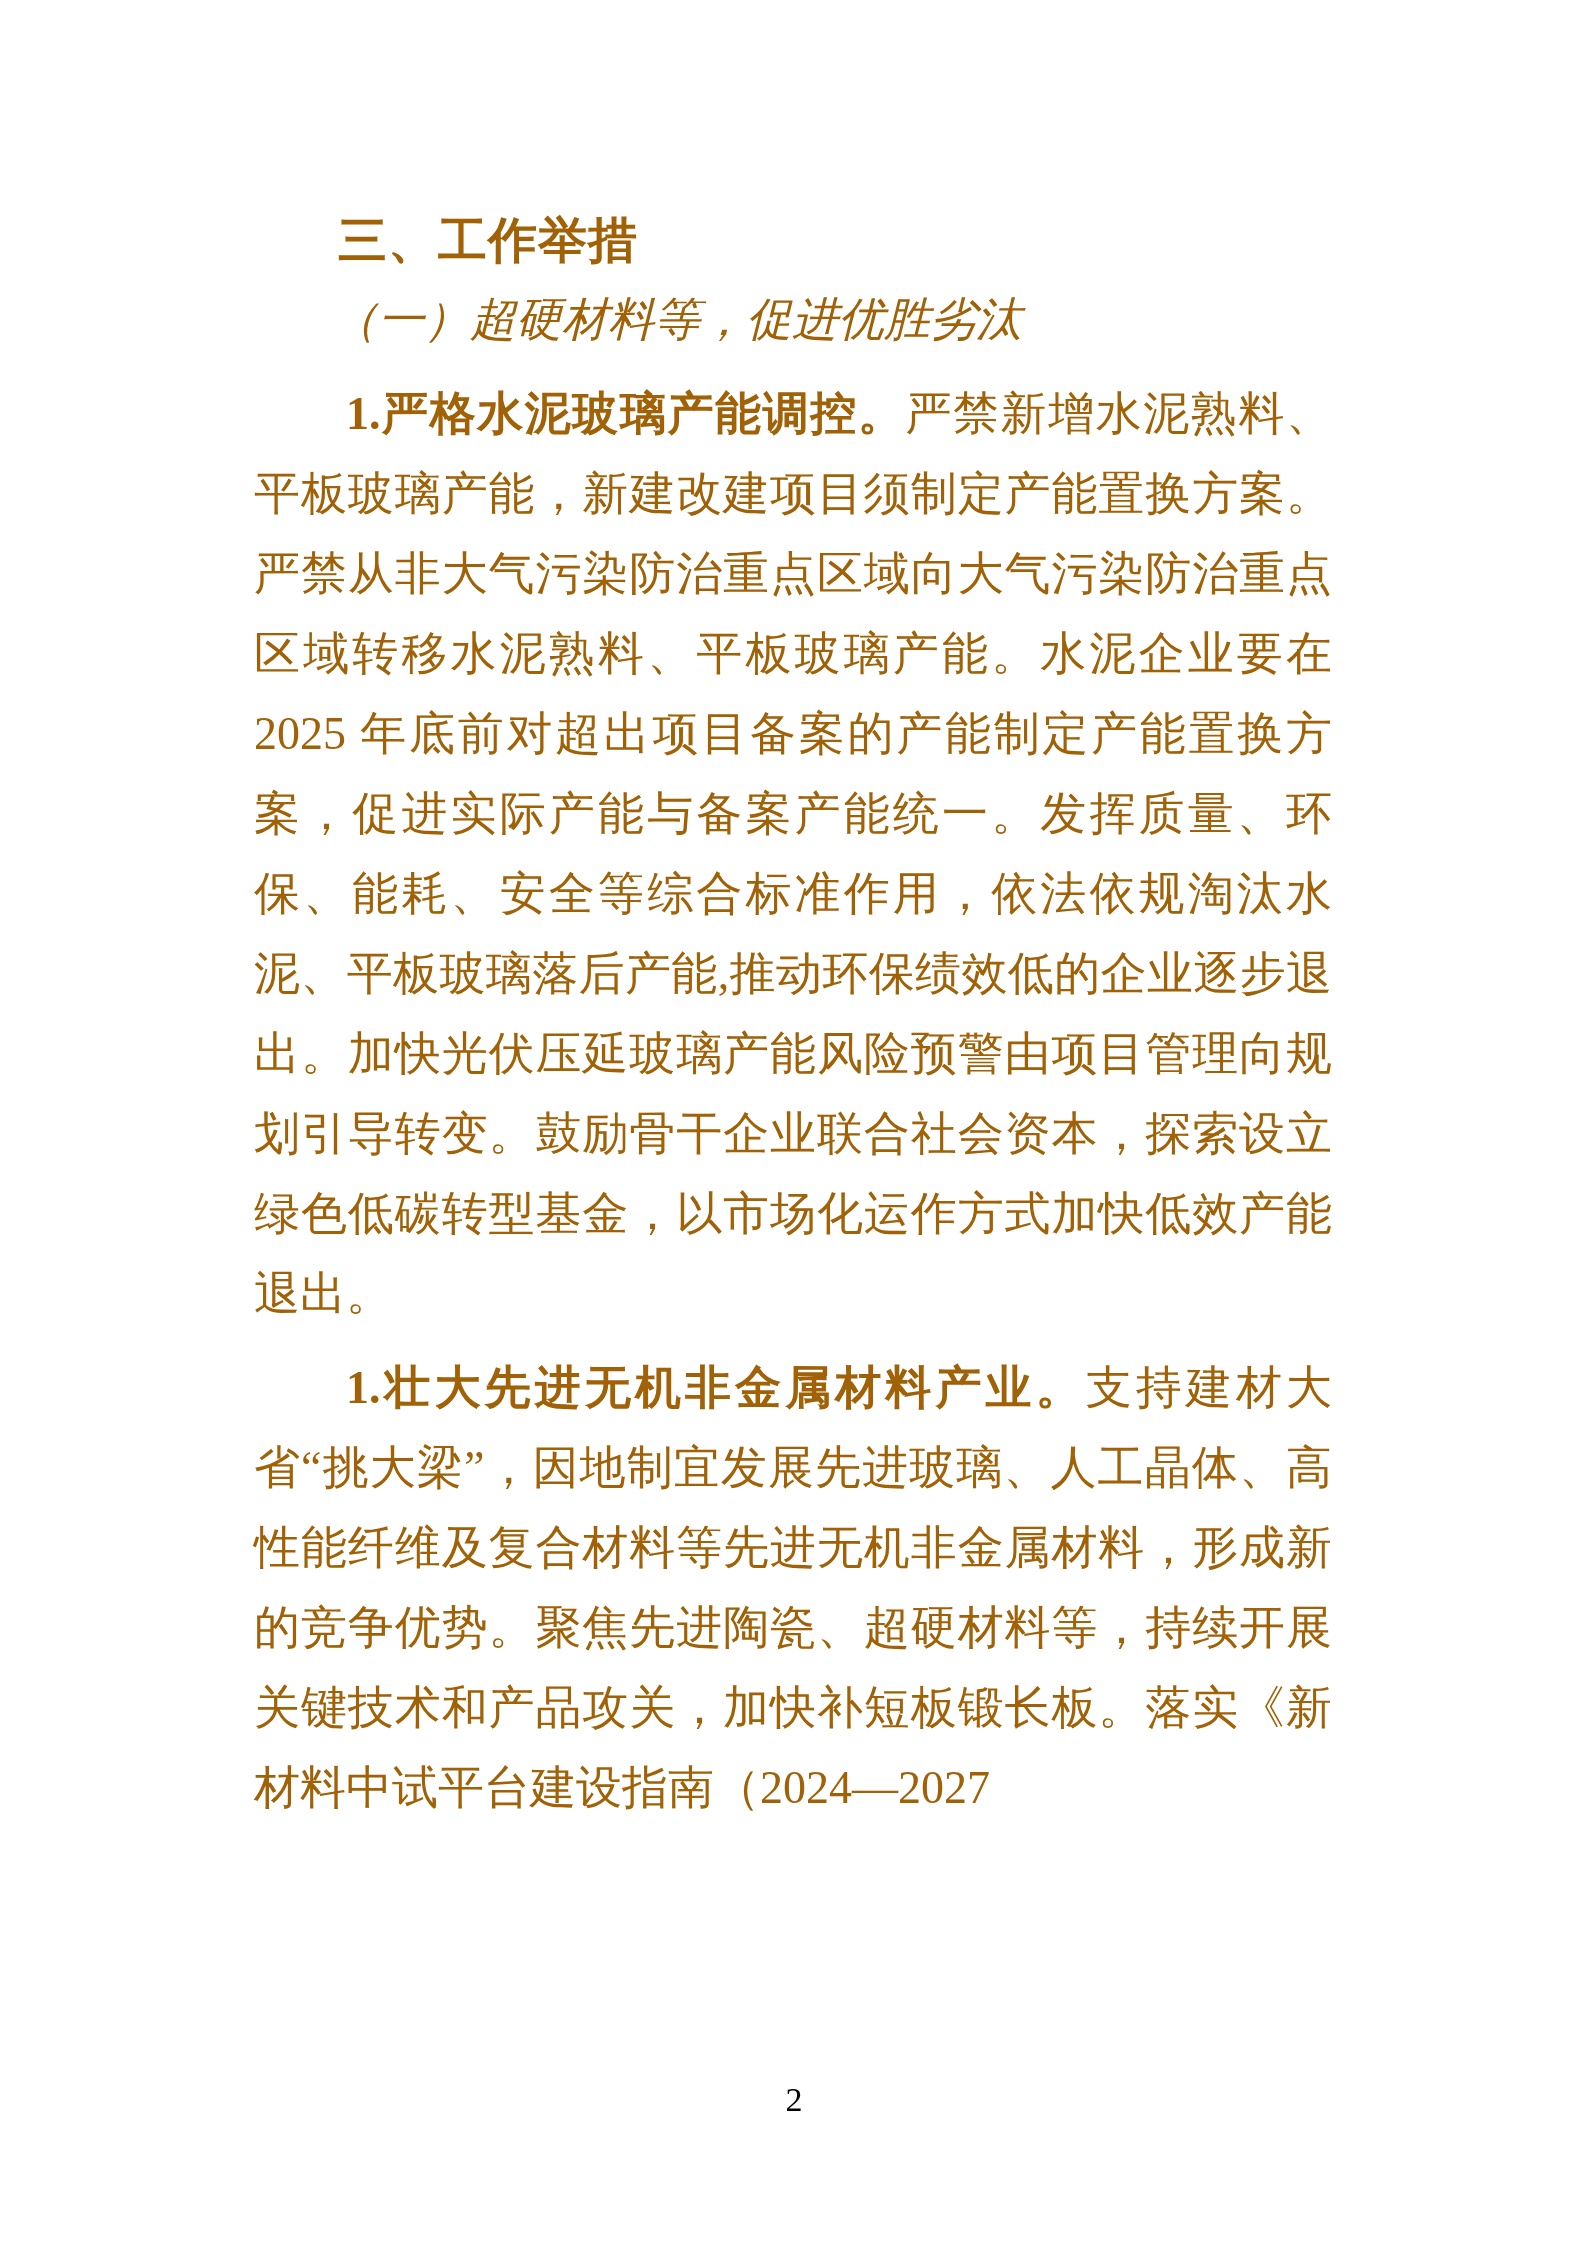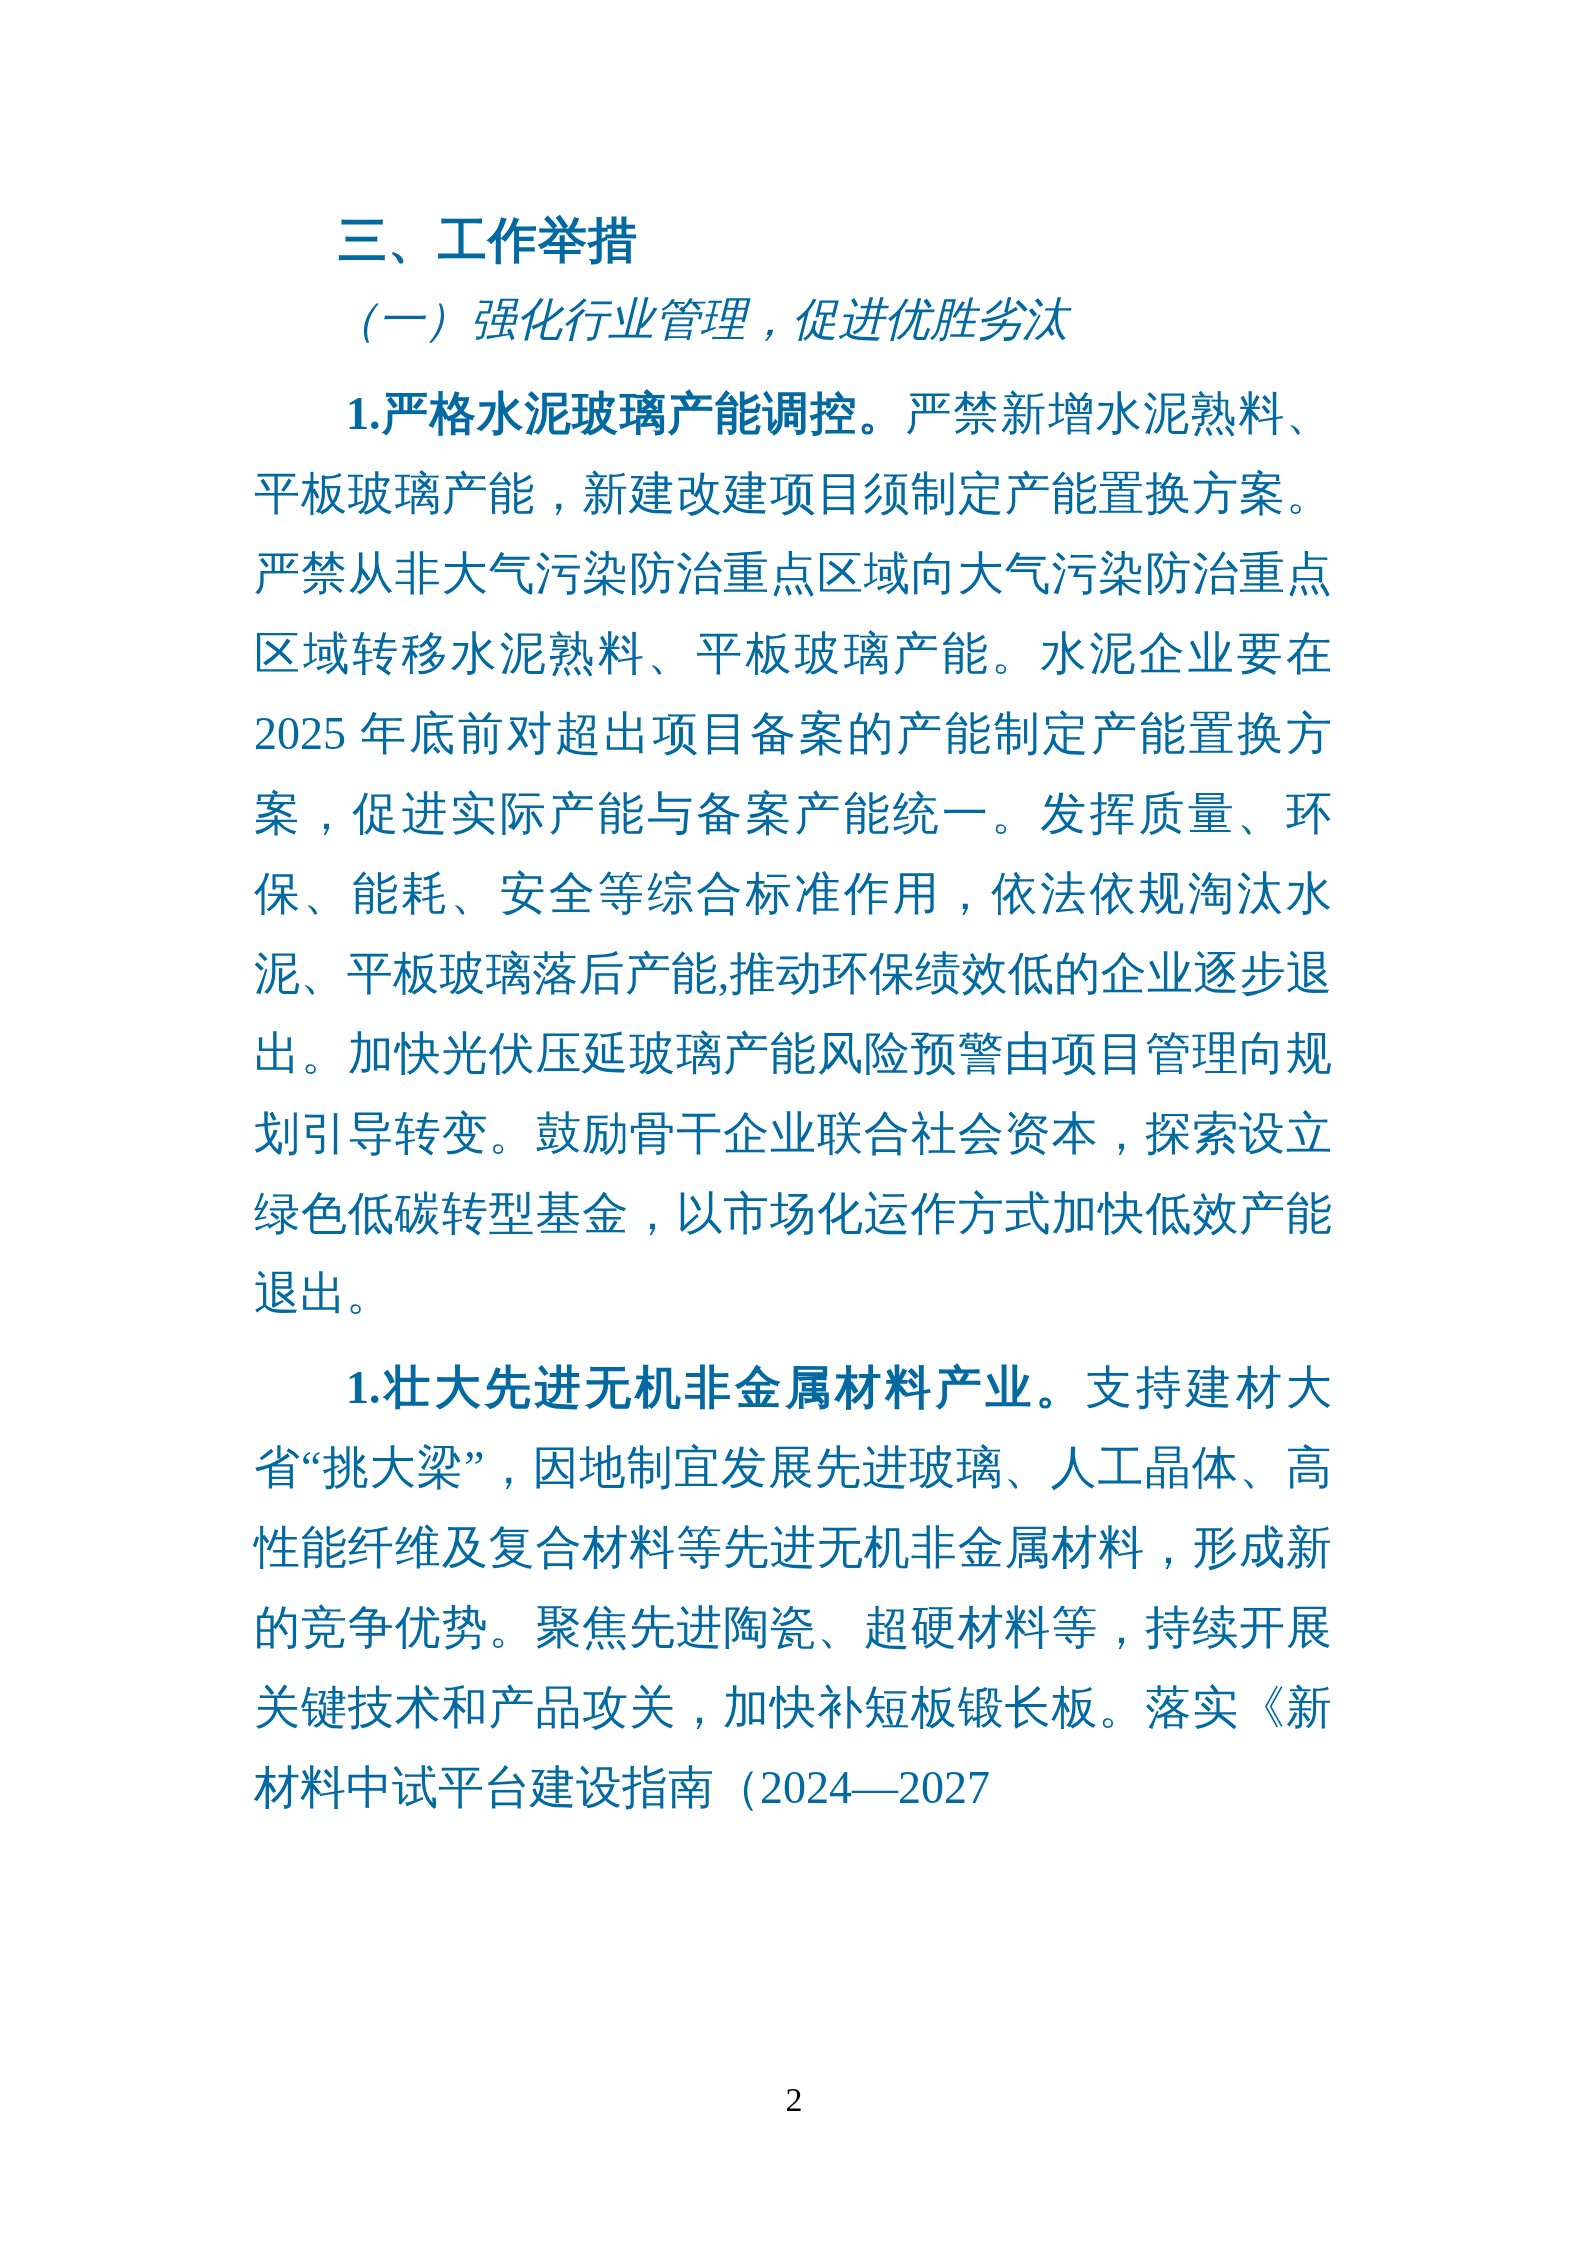--- a/index.html
+++ b/index.html
@@ -18,21 +18,21 @@
   .content {
     position: absolute;
     left: 240px;
     top: 200px;
     width: 1106px;
     font-family: "Liberation Serif", "DejaVu Serif", serif;
     font-size: 46px;
     line-height: 80px;
     text-align: justify;
     text-justify: inter-ideograph;
-    color: #0369a1;
+    color: #a16207;
   }
   .doc-heading {
     margin: 0;
     padding: 0;
     text-indent: 2em;
     font-family: "Liberation Sans", "DejaVu Sans", sans-serif;
     font-weight: 700;
     font-size: 49px;
     line-height: 80px;
     letter-spacing: 1px;
@@ -68,21 +68,21 @@
   }
 </style>
 </head>
 <body>
 
 <div class="page">
   <main class="content">
 
     <h1 class="doc-heading">三、工作举措</h1>
 
-    <h2 class="doc-subheading">（一）强化行业管理，促进优胜劣汰</h2>
+    <h2 class="doc-subheading">（一）超硬材料等，促进优胜劣汰</h2>
 
     <p class="doc-paragraph"><span class="lead">1.严格水泥玻璃产能调控。</span><span>严禁新增水泥熟料、平板玻璃产能，新建改建项目须制定产能置换方案。严禁从非大气污染防治重点区域向大气污染防治重点区域转移水泥熟料、平板玻璃产能。水泥企业要在 2025 年底前对超出项目备案的产能制定产能置换方案，促进实际产能与备案产能统一。发挥质量、环保、能耗、安全等综合标准作用，依法依规淘汰水泥、平板玻璃落后产能,推动环保绩效低的企业逐步退出。加快光伏压延玻璃产能风险预警由项目管理向规划引导转变。鼓励骨干企业联合社会资本，探索设立绿色低碳转型基金，以市场化运作方式加快低效产能退出。</span></p>
 
 
 
     <p class="doc-paragraph"><span class="lead">1.壮大先进无机非金属材料产业。</span><span>支持建材大省“挑大梁”，因地制宜发展先进玻璃、人工晶体、高性能纤维及复合材料等先进无机非金属材料，形成新的竞争优势。聚焦先进陶瓷、超硬材料等，持续开展关键技术和产品攻关，加快补短板锻长板。落实《新材料中试平台建设指南（2024—2027</span></p>
 
   </main>
 
   <footer class="page-number">2</footer>

